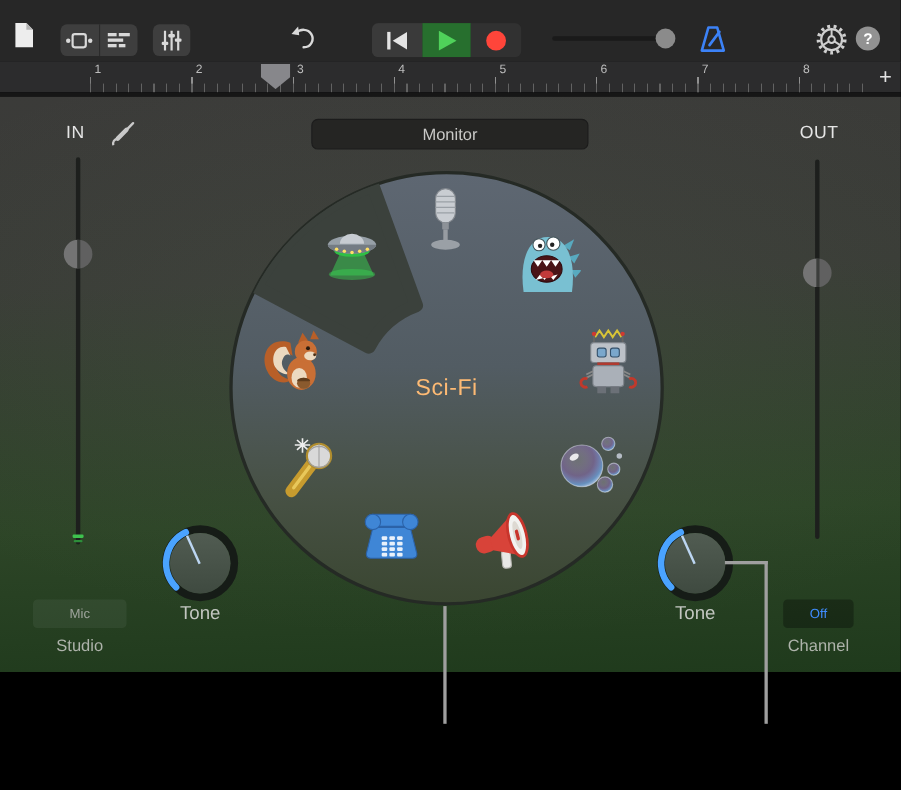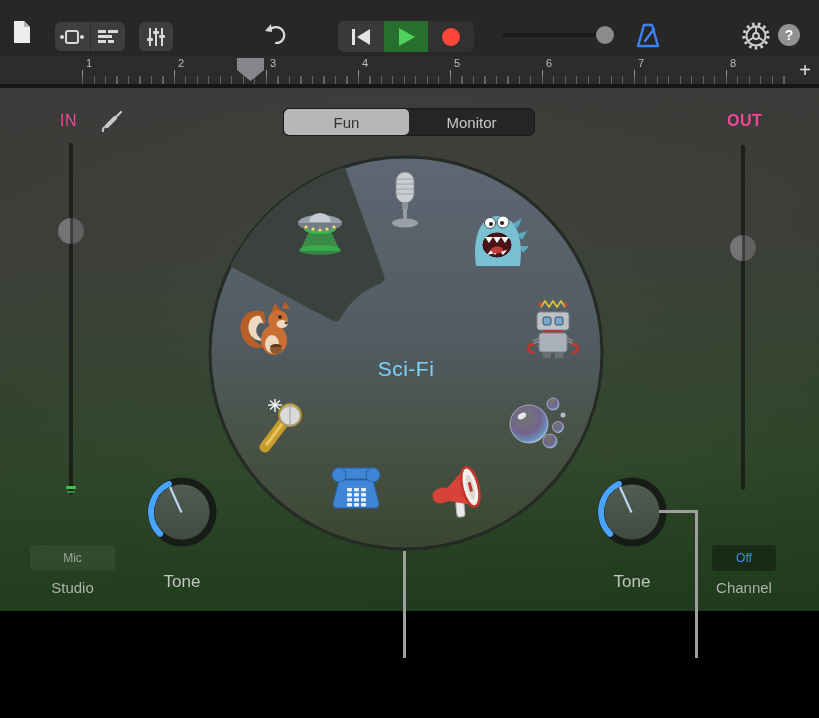--- a/index.html
+++ b/index.html
@@ -30,40 +30,40 @@
   .ruler-num{position:absolute;top:57px;font-size:11px;color:#bdbdbd;}
   .playhead{position:absolute;left:237px;top:58px;width:27px;height:23px;background:#87878b;
     clip-path:polygon(0 0,100% 0,100% 52%,50% 100%,0 52%);filter:drop-shadow(0 0 1px #1c1c1c);}
   .add-track{position:absolute;left:794px;top:58px;width:22px;height:24px;color:#e3e3e3;font-size:20px;
     display:flex;align-items:center;justify-content:center;font-weight:300;}
   
   .panel{position:absolute;left:0;top:88px;width:819px;height:523px;
     background:radial-gradient(ellipse 120% 85% at 50% 42%,rgba(125,135,125,.10),transparent 62%),
                linear-gradient(178deg,#3b3b39 0%,#393c36 32%,#2d4527 72%,#1f3a1c 100%);}
   .footer{position:absolute;left:0;top:611px;width:819px;height:107px;background:#000;}
-  .io-label{position:absolute;font-size:16px;color:#ec4899;letter-spacing:.5px;}
+  .io-label{position:absolute;font-size:16px;color:#e5e5e5;letter-spacing:.5px;}
   
   .mode{position:absolute;left:283px;top:108px;width:250px;height:26px;background:#252523;border:1px solid #1c1c1c;
     border-radius:6px;display:flex;overflow:hidden;}
   .mode .opt{flex:1;display:flex;align-items:center;justify-content:center;font-size:15px;color:#c9c9c7;}
   .mode .opt.sel{background:#b7b7b5;color:#333331;border-radius:5px;}
   
   .fader-track{position:absolute;width:4px;background:#1d1f1d;border-radius:2px;}
   .fader-thumb{position:absolute;width:26px;height:26px;border-radius:50%;
     background:linear-gradient(90deg,#747474 49%,#606060 51%);}
   .fader-thumb .line{position:absolute;left:11.5px;top:0;width:3px;height:100%;background:rgba(30,32,30,.55);}
   .meter-seg{position:absolute;border-radius:1px;}
   
   .wheel-wrap{position:absolute;left:207px;top:154px;width:398px;height:398px;}
   .wheel-label{position:absolute;left:336px;top:341px;width:140px;text-align:center;
-    font-size:21px;color:#7dd3fc;letter-spacing:.5px;margin-top:16px;}
+    font-size:21px;color:#fdba74;letter-spacing:.5px;}
   .picon{position:absolute;transform:translate(-50%,-50%);}
   
   .knob{position:absolute;width:76px;height:76px;}
-  .knob-label{position:absolute;width:100px;text-align:center;font-size:17px;color:#c2c6c0;margin-top:24px;}
+  .knob-label{position:absolute;width:100px;text-align:center;font-size:17px;color:#c2c6c0;}
   
   .chip{position:absolute;height:26px;border-radius:4px;display:flex;align-items:center;justify-content:center;font-size:12px;}
   .chip.mic{left:30px;top:545px;width:85px;background:rgba(255,255,255,.055);color:#9fa59d;}
   .chip.off{left:712px;top:545px;width:64px;background:rgba(5,10,5,.35);color:#3f8dff;}
   .sub-label{position:absolute;font-size:15px;color:#aeb3ab;}
   
   .callout{position:absolute;background:#9f9f9f;}
 </style>
 </head>
 <body>
@@ -168,24 +168,23 @@
   <div class="panel"></div>
 
   <span class="io-label" style="left:60px;top:112px;">IN</span>
   <div style="position:absolute;left:98px;top:106px;">
     <svg width="28" height="28" viewBox="0 0 28 28">
       <line x1="9" y1="20" x2="17" y2="12" stroke="#c9c9c9" stroke-width="4" stroke-linecap="round"></line>
       <line x1="17" y1="12" x2="23" y2="6" stroke="#c9c9c9" stroke-width="2.2" stroke-linecap="round"></line>
       <path d="M9 20 q-5 1 -4 6" fill="none" stroke="#c9c9c9" stroke-width="2"></path>
     </svg>
   </div>
-  <span class="io-label" style="left:727px;top:112px;font-weight:bold;">OUT</span>
+  <span class="io-label" style="left:727px;top:112px;">OUT</span>
 
   <div class="mode">
-    <div class="opt sel">Fun</div>
     <div class="opt">Monitor</div>
   </div>
 
   <div class="fader-track" style="left:69px;top:143px;height:352px;"></div>
   <div class="fader-thumb" style="left:58px;top:218px;">
       <div class="line"></div>
     </div>
   <div class="meter-seg" style="left:66px;top:486px;width:10px;height:3px;background:#3ec24e;"></div>
   <div class="meter-seg" style="left:67px;top:491px;width:8px;height:2px;background:#2d8f3a;"></div>
 

